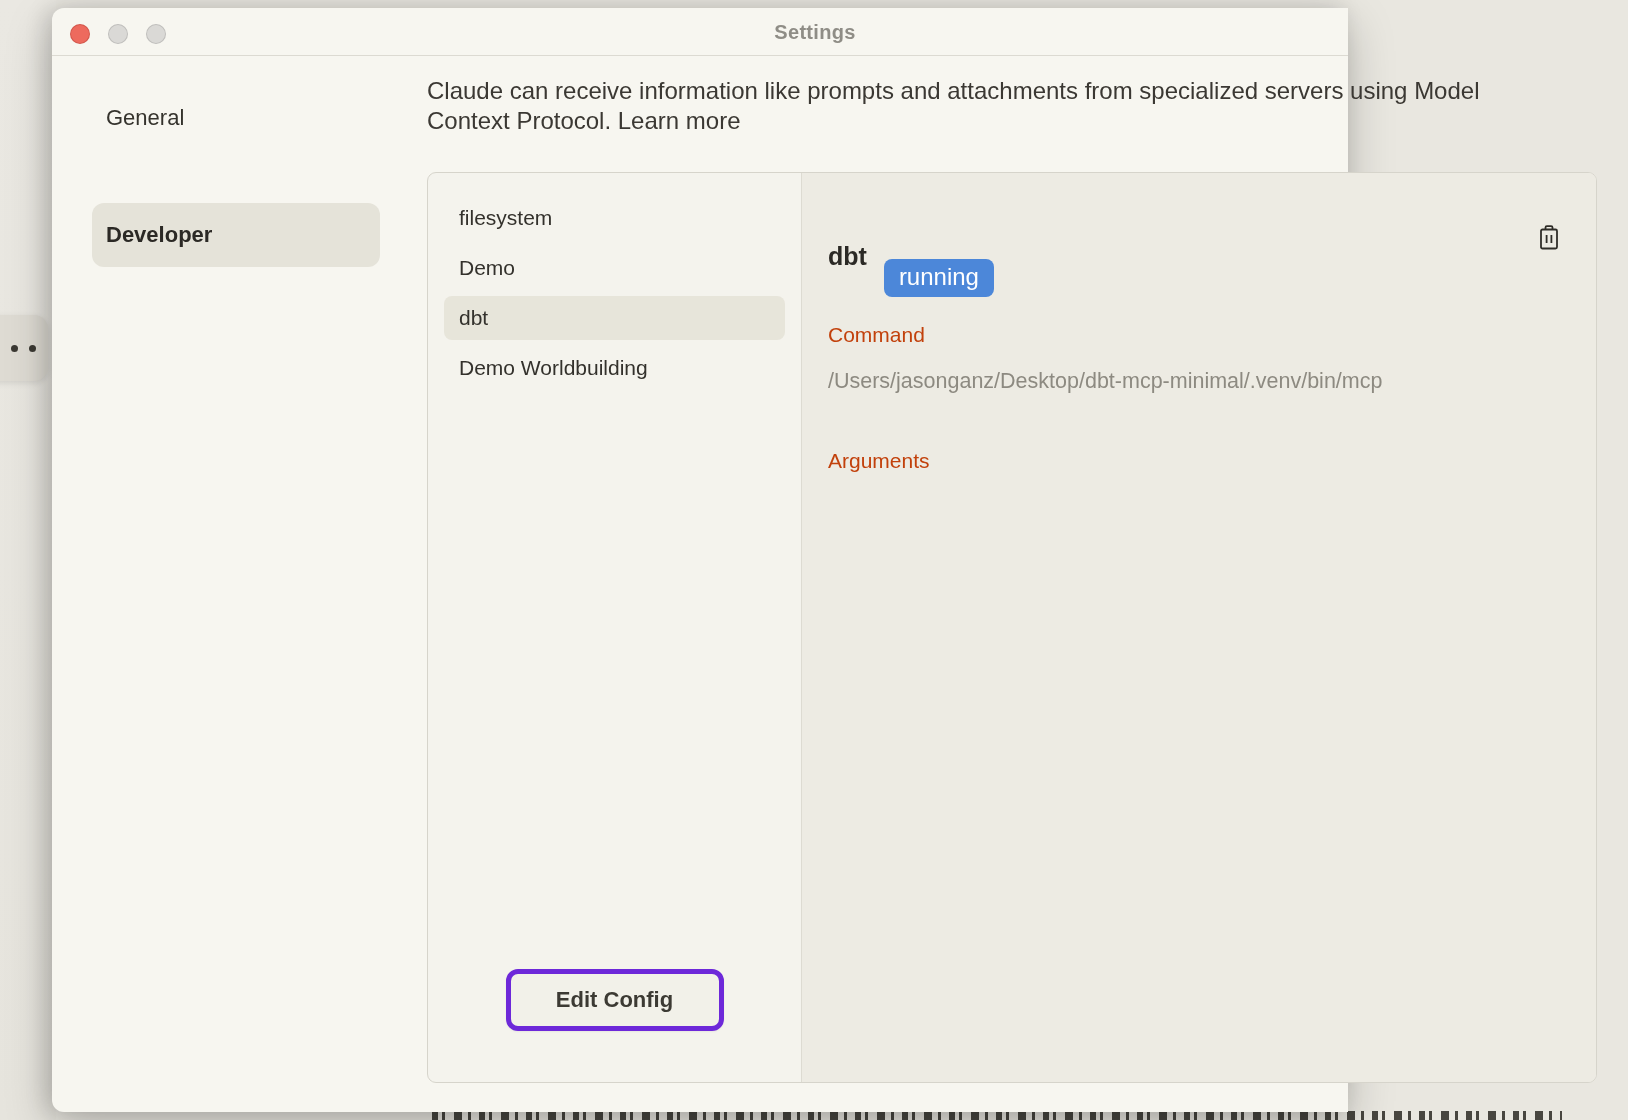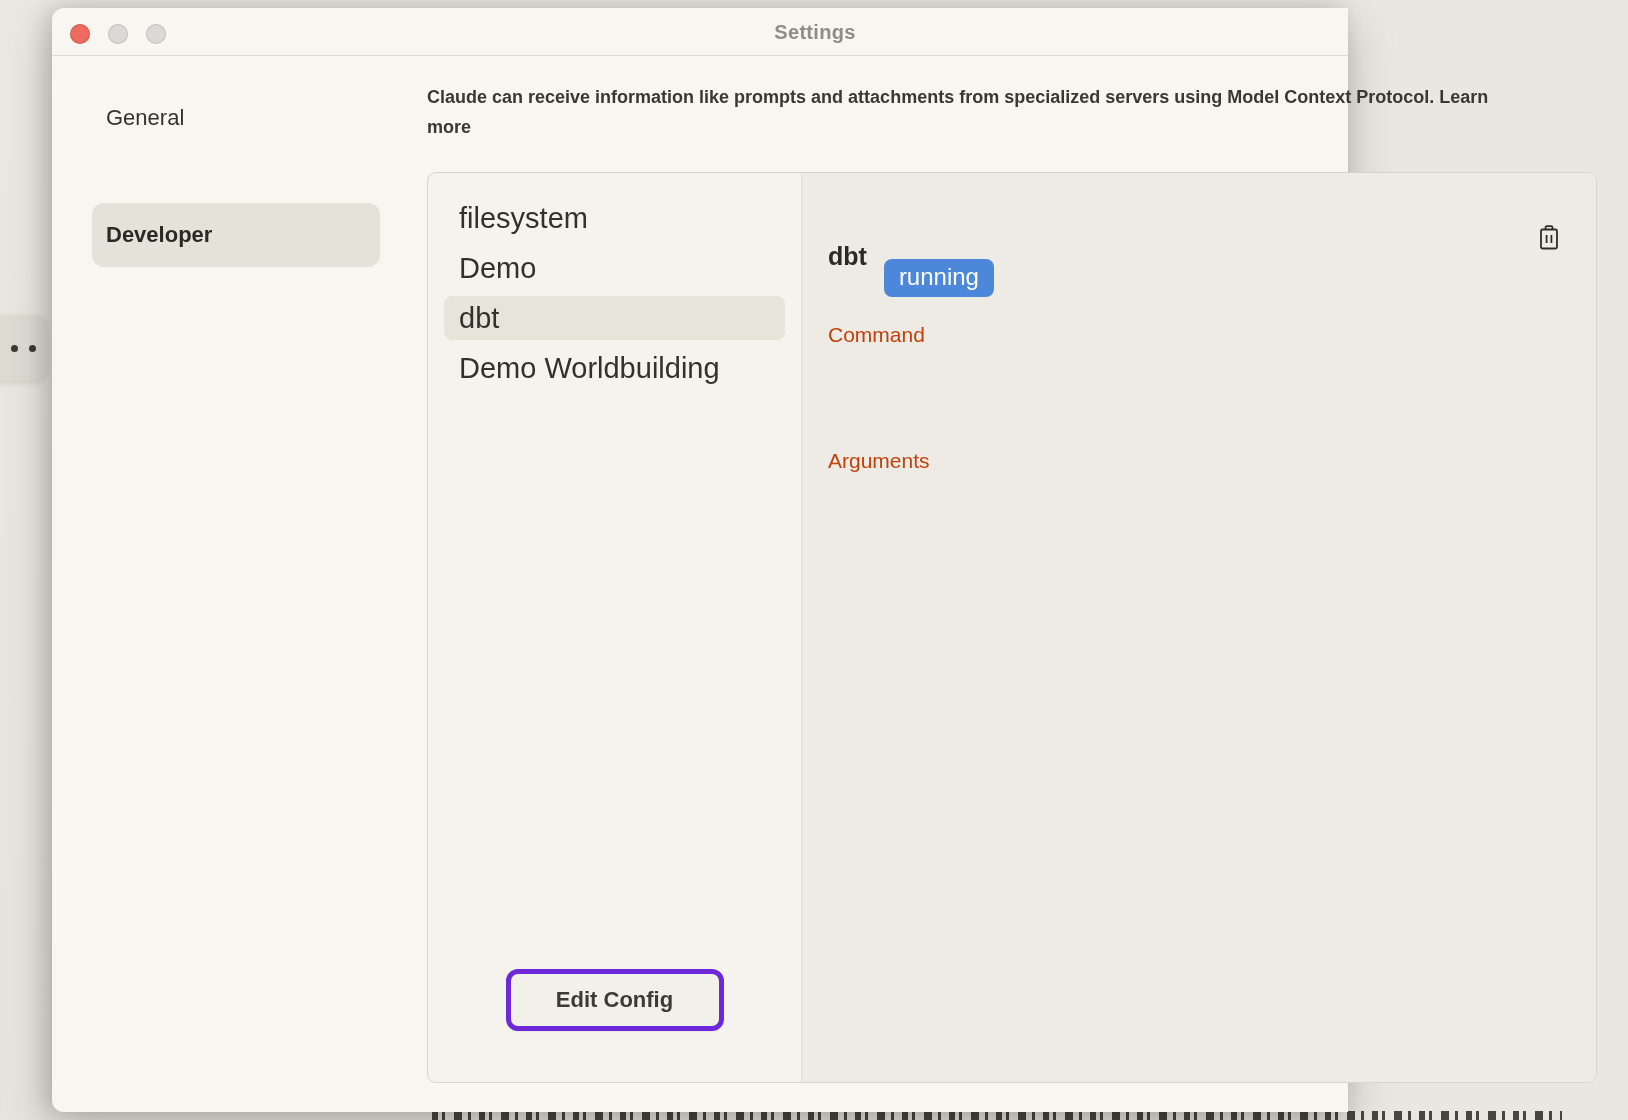--- a/index.html
+++ b/index.html
@@ -63,35 +63,35 @@
     padding-left:14px; font-size:22px; color:#35332d; cursor:default;
   }
   .sidebar-item.general  { top:84px; height:52px; }
   .sidebar-item.developer{
     top:147px; height:64px; background:#e5e3d9; border-radius:12px;
     font-weight:bold; color:#2b2925;margin-top:48px;
   }
 
   
   .description {
-    position:absolute; left:375px; top:74px; width:1092px;
-    font-size:18px; line-height:30px; color:#3b3833;font-weight:bold;
+    position:absolute; left:375px; top:68px; width:1092px;
+    font-size:24px; line-height:30px; color:#3b3833;
   }
   .learn-more { color:#3b3833; cursor:pointer; }
 
   
   .panel {
     position:absolute; left:375px; top:164px; width:1170px; height:911px;
     border:1px solid #d6d4cb; border-radius:9px; overflow:hidden;
     display:flex; background:#f4f3ed;
   }
   .server-col { width:373px; position:relative; padding-top:20px; flex:none; }
   .server-item {
     height:50px; display:flex; align-items:center; padding-left:31px;
-    font-size:29px; color:#33312c; cursor:default;
+    font-size:21px; color:#33312c; cursor:default;
   }
   .server-item.active {
     height:44px; margin:3px 16px; padding-left:15px;
     background:#e7e5da; border-radius:8px;
   }
   .edit-config-btn {
     position:absolute; left:50%; transform:translateX(-50%); bottom:51px;
     width:218px; height:62px;
     background:#f2f1e9; border:5px solid #6d28d9; border-radius:12px;
     font-family:inherit; font-size:22px; font-weight:bold; color:#3c3a33;
@@ -184,19 +184,20 @@
       <button class="trash-btn" title="">
         <svg width="26" height="30" viewBox="0 0 26 30" fill="none">
           <path d="M9.5 6.5 V4.5 a1.4 1.4 0 0 1 1.4 -1.4 h4.2 a1.4 1.4 0 0 1 1.4 1.4 V6.5" stroke="#2f2d28" stroke-width="1.8"></path>
           <rect x="5" y="6.5" width="16" height="19" rx="1.5" stroke="#2f2d28" stroke-width="1.8"></rect>
           <line x1="10.6" y1="12" x2="10.6" y2="20" stroke="#2f2d28" stroke-width="1.8"></line>
           <line x1="15.4" y1="12" x2="15.4" y2="20" stroke="#2f2d28" stroke-width="1.8"></line>
         </svg>
       </button>
 
       <div class="section-label label-command">Command</div>
+      <div class="path-text value-command">/Users/jasonganz/Desktop/dbt-mcp-minimal/.venv/bin/mcp</div>
 
       <div class="section-label label-arguments">Arguments</div>
 
     </div>
   </div>
 
 </div>
 
 </body></html>

